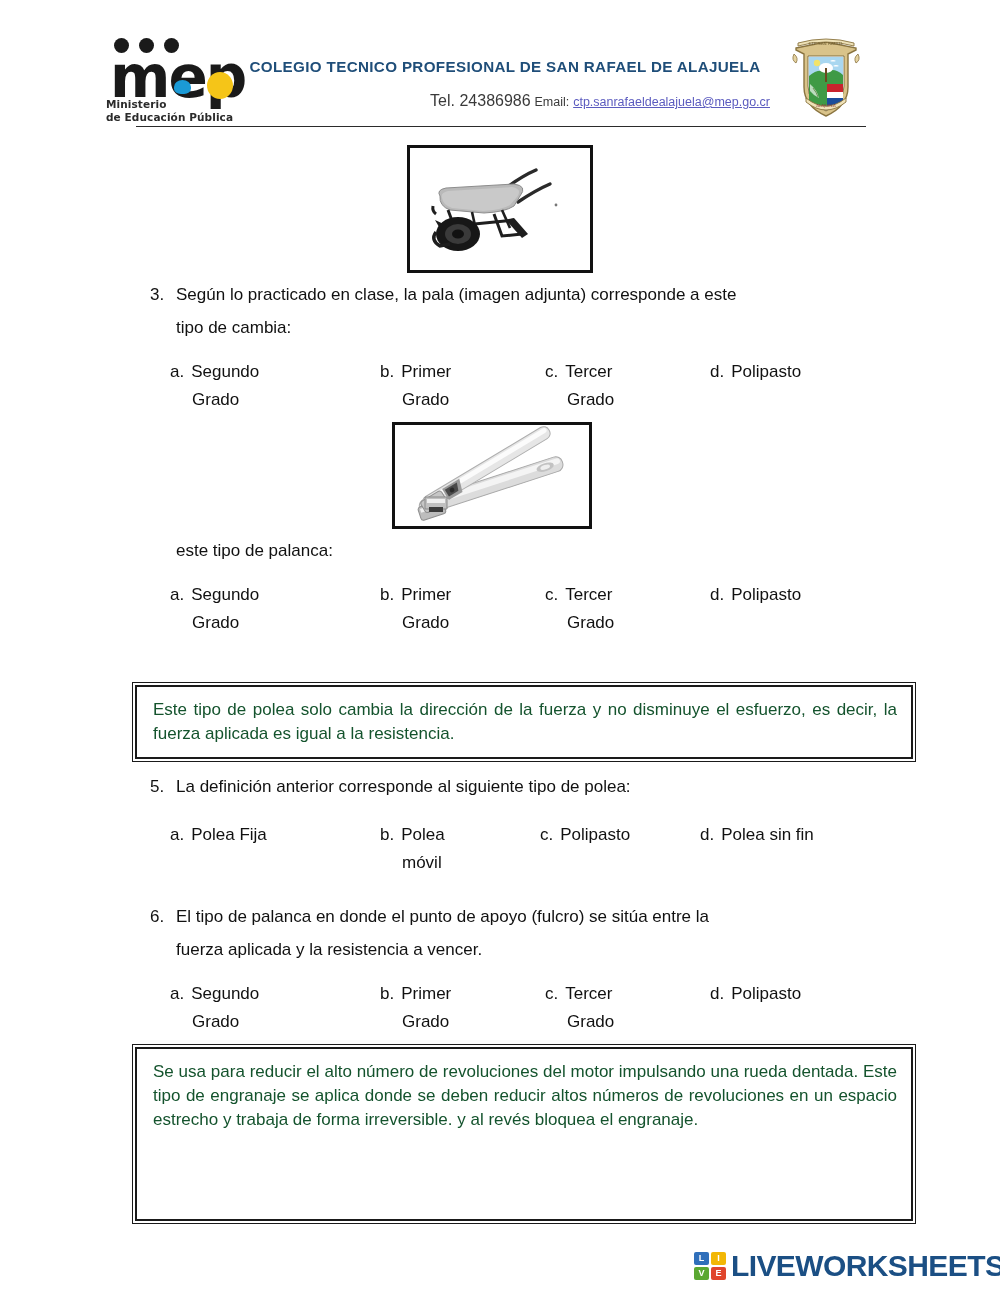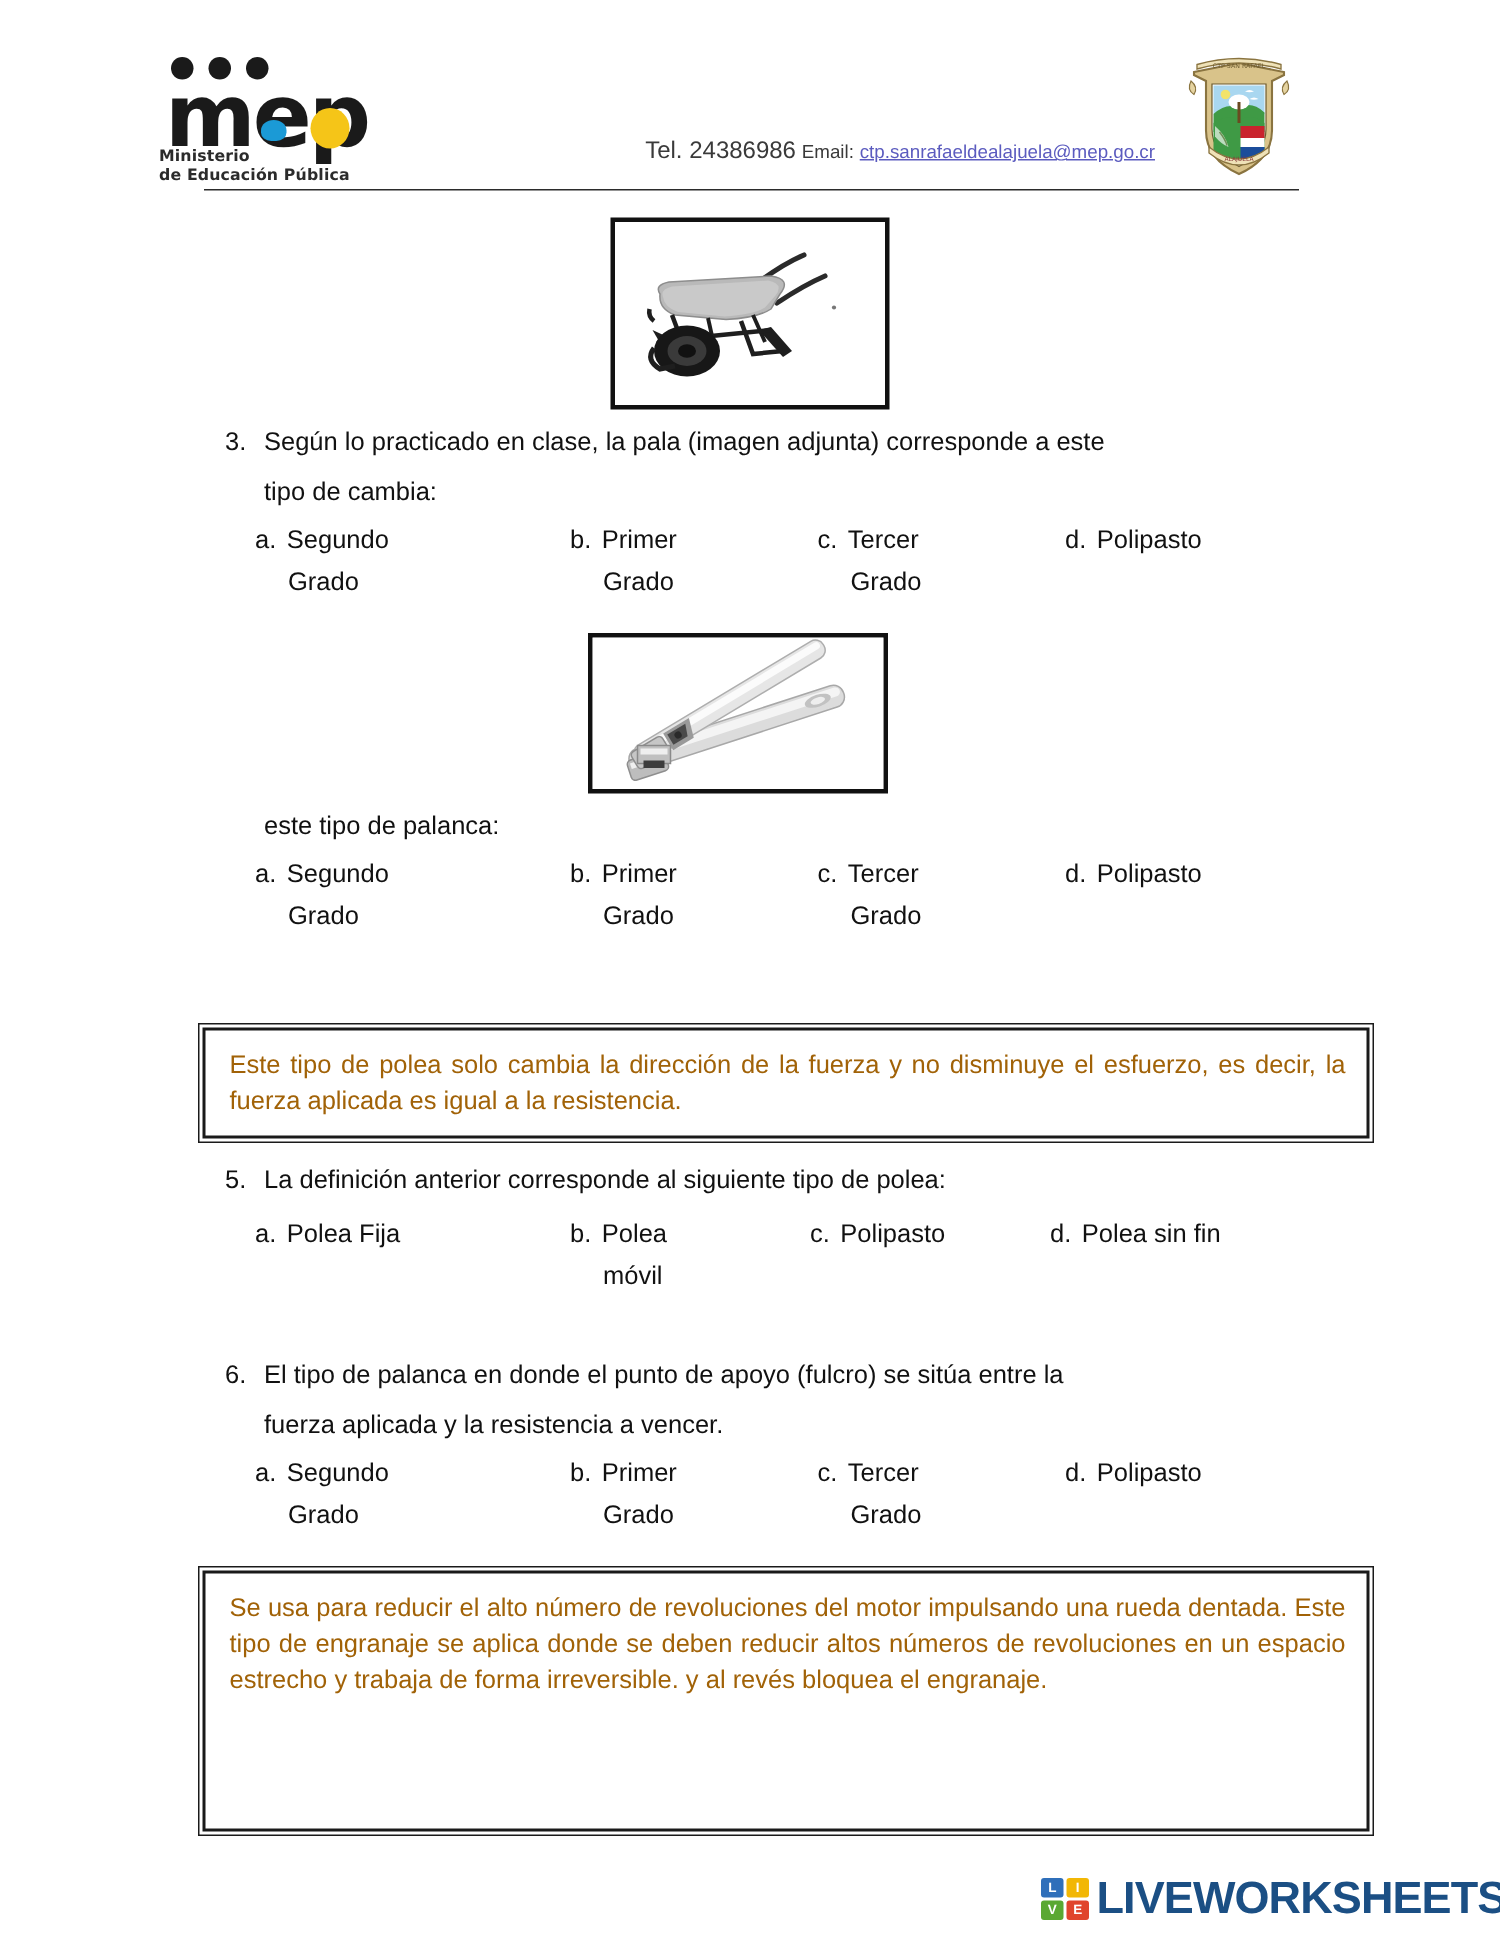--- a/index.html
+++ b/index.html
@@ -129,21 +129,21 @@
   }
   .q-line2 { padding-left: 26px; }
 
   .options {
     position: relative;
     height: 58px;
     margin-top: 2px;
   }
   .opt {
     position: absolute;
-    top: 0;
+    top: 12px;
     font-size: 17px;
     line-height: 28px;
     color: #111;
   }
   .opt .letter { margin-right: 7px; }
   .opt .l2 { display: block; padding-left: 22px; }
   .opt.c0 { left: 20px; }
   .opt.c1 { left: 230px; }
   .opt.c2 { left: 395px; }
   .opt.c3 { left: 560px; }
@@ -157,21 +157,21 @@
   }
   .def-inner {
     border: 2.4px solid #1a1a1a;
     width: 100%; height: 100%;
     padding: 11px 14px 10px 16px;
   }
   .def-text {
     font-size: 17px;
     line-height: 24px;
     text-align: justify;
-    color: #a16207;
+    color: #14532d;
   }
 
   
   .footer {
     position: absolute;
     left: 694px; top: 1246px;
     height: 40px;
     display: flex;
     align-items: center;
   }
@@ -217,20 +217,21 @@
     </div>
     <div class="mep-word">mep</div>
     <span class="mep-eye"></span>
     <span class="mep-pbowl"></span>
     <div class="mep-sub">
       <div>Ministerio</div>
       <div>de Educación Pública</div>
     </div>
   </div>
 
+  <div class="header-title">COLEGIO TECNICO PROFESIONAL DE SAN RAFAEL DE ALAJUELA</div>
 
   <div class="header-contact">
     <span class="tel">Tel. 24386986</span>
     <span class="emlbl">Email:</span>
     <span class="email">ctp.sanrafaeldealajuela@mep.go.cr</span>
   </div>
 
   <svg class="crest" viewBox="0 0 80 90">
     <path d="M10 16 L40 10 L70 16 L70 18 L62 22 L62 55 Q62 74 40 84 Q18 74 18 55 L18 22 L10 18 Z" fill="#d9c38a" stroke="#8a7440" stroke-width="1.4"></path>
     <path d="M22 24 L58 24 L58 54 Q58 70 40 79 Q22 70 22 54 Z" fill="#ffffff" stroke="#6b5a2e" stroke-width="0.8"></path>

